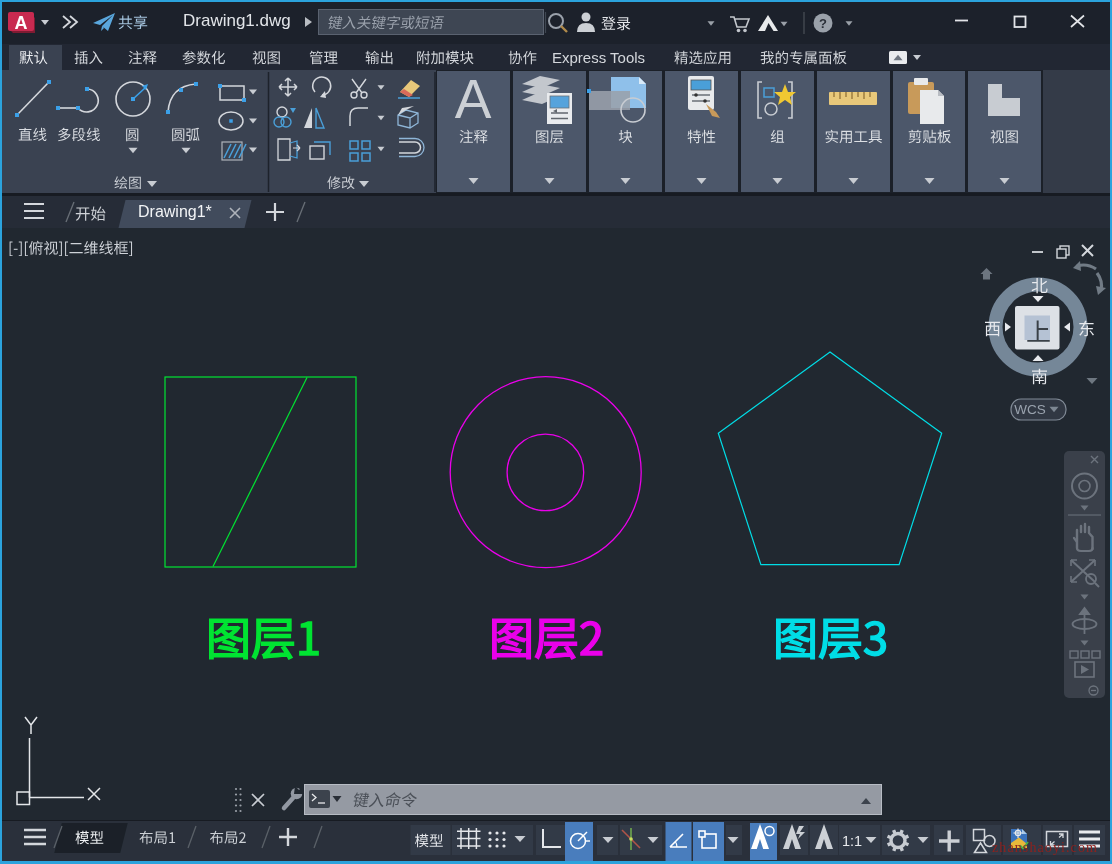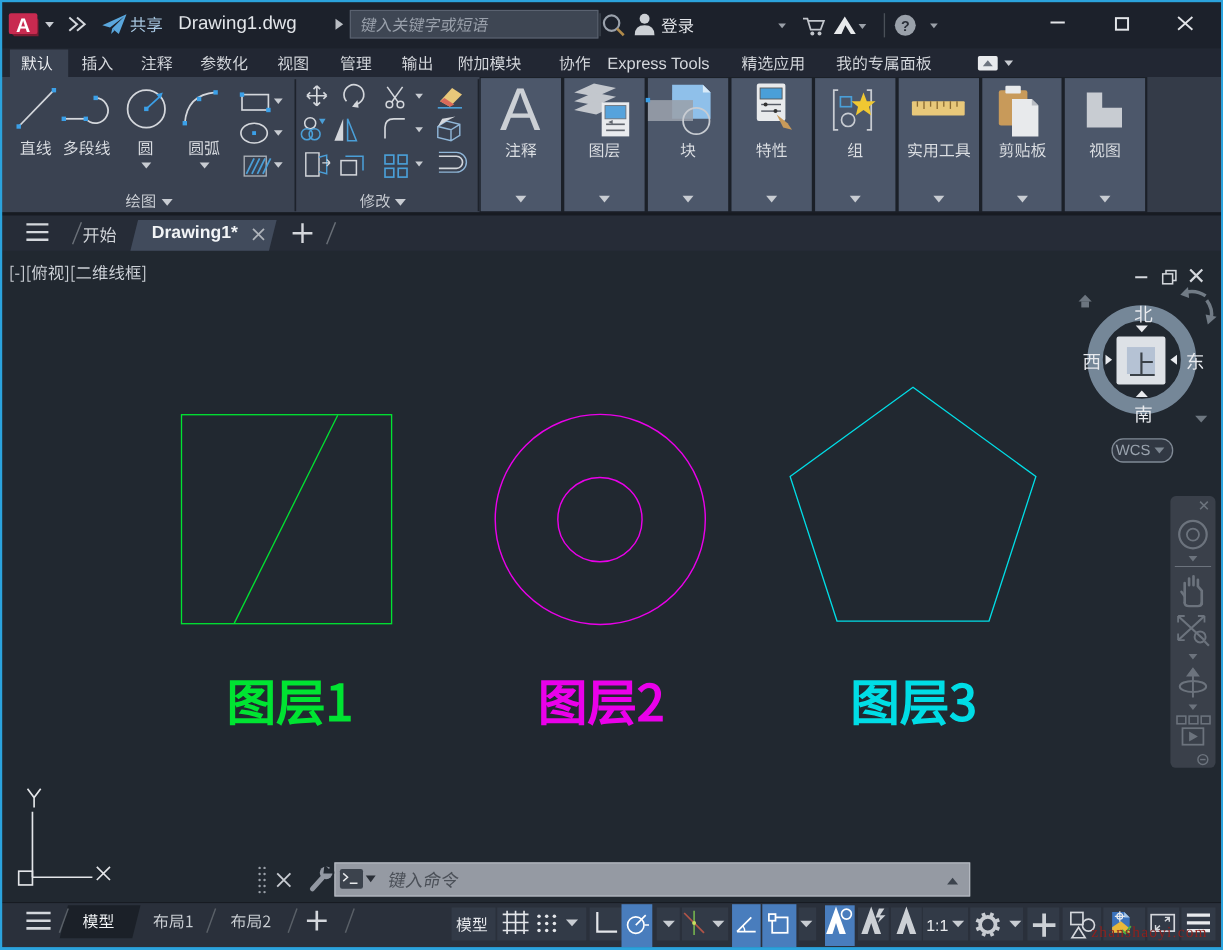--- a/index.html
+++ b/index.html
@@ -18,22 +18,22 @@
 <div class="abs" style="left:513px;top:71px;width:73px;height:121px;background:#4c576a"></div>
 <div class="abs" style="left:589px;top:71px;width:73px;height:121px;background:#4c576a"></div>
 <div class="abs" style="left:665px;top:71px;width:73px;height:121px;background:#4c576a"></div>
 <div class="abs" style="left:741px;top:71px;width:73px;height:121px;background:#4c576a"></div>
 <div class="abs" style="left:817px;top:71px;width:73px;height:121px;background:#4c576a"></div>
 <div class="abs" style="left:893px;top:71px;width:72px;height:121px;background:#4c576a"></div>
 <div class="abs" style="left:968px;top:71px;width:73px;height:121px;background:#4c576a"></div>
 <div class="abs" style="left:0;top:193px;width:1112px;height:3px;background:#171b22"></div>
 <div class="abs" style="left:0;top:196px;width:1112px;height:32px;background:#262c37"></div>
 <div class="abs" style="left:122px;top:200px;width:126px;height:28px;background:#414b5c;transform:skewX(-14deg)"></div>
-<div class="abs" style="left:138px;top:203px;font-size:16px;font-weight:bold;color:#f2f4f6">Drawing1*</div>
-<div class="abs" style="left:162px;top:10.5px;font-size:17px;color:#e2e5e9">Drawing1.dwg</div>
+<div class="abs" style="left:138px;top:203px;font-size:16px;font-weight:normal;color:#f2f4f6">Drawing1*</div>
+<div class="abs" style="left:183px;top:10.5px;font-size:17px;color:#e2e5e9">Drawing1.dwg</div>
 <div class="abs" style="left:0;top:820px;width:1112px;height:42px;background:#2a303b;border-top:1px solid #171b22"></div>
 <div class="abs" style="left:58px;top:823px;width:66px;height:30px;background:#1b2028;transform:skewX(-14deg)"></div>
 <div class="abs" style="left:304px;top:784px;width:578px;height:31px;background:#959aa3;border:1px solid #b7bcc4"></div>
 <svg class="abs" style="left:0;top:0" width="1112" height="864">
       <defs>
         <path id="g00" d="M587 -150C682 -80 804 20 864 80L935 34C870 -27 745 -122 653 -189ZM329 -187C273 -112 160 -25 62 28C79 41 106 65 121 81C222 23 335 -70 407 -157ZM89 -628V-556H280V-318H48V-245H956V-318H720V-556H920V-628H720V-831H643V-628H357V-831H280V-628ZM357 -318V-556H643V-318Z"></path>
         <path id="g01" d="M265 -567H737V-477H265ZM190 -623V-421H816V-623ZM783 -361 763 -360H148V-299H663C600 -275 526 -253 460 -238L459 -179H54V-113H459V1C459 15 454 19 436 20C418 21 350 22 281 19C292 38 303 62 308 82C398 82 455 82 490 73C526 63 538 45 538 3V-113H948V-179H538V-204C649 -232 765 -273 850 -321L800 -364ZM432 -833C444 -809 457 -780 467 -753H64V-688H935V-753H551C540 -783 524 -819 507 -847Z"></path>
         <path id="g02" d="M51 -346V-278H165V-83C165 -36 132 -1 115 12C128 25 148 52 156 68C170 49 194 31 350 -78C342 -90 332 -116 327 -135L229 -69V-278H340V-346H229V-482H330V-548H92C116 -581 138 -618 158 -659H334V-728H188C201 -760 213 -793 222 -826L156 -843C129 -742 82 -645 26 -580C40 -566 62 -534 70 -520L89 -544V-482H165V-346ZM578 -761V-706H697V-626H553V-568H697V-487H578V-431H697V-355H575V-296H697V-214H550V-155H697V-32H757V-155H942V-214H757V-296H920V-355H757V-431H904V-568H965V-626H904V-761H757V-837H697V-761ZM757 -568H848V-487H757ZM757 -626V-706H848V-626ZM367 -408C367 -413 374 -419 382 -425H488C480 -344 467 -273 449 -212C434 -247 420 -287 409 -334L358 -313C376 -243 398 -185 423 -138C390 -60 345 -4 289 32C302 46 318 69 327 85C383 46 428 -6 463 -76C552 39 673 66 811 66H942C946 48 955 18 965 1C932 2 839 2 815 2C689 2 572 -23 490 -139C522 -229 543 -342 552 -485L515 -490L504 -489H441C483 -566 525 -665 559 -764L517 -792L497 -782H353V-712H473C444 -626 406 -546 392 -522C376 -491 353 -464 336 -460C346 -447 361 -421 367 -408Z"></path>
         <path id="g03" d="M295 -755C361 -709 412 -653 456 -591C391 -306 266 -103 41 13C61 27 96 58 110 73C313 -45 441 -229 517 -491C627 -289 698 -58 927 70C931 46 951 6 964 -15C631 -214 661 -590 341 -819Z"></path>
         <path id="g04" d="M224 -799C265 -746 307 -675 324 -627H129V-552H461V-430C461 -412 460 -393 459 -374H68V-300H444C412 -192 317 -77 48 13C68 30 93 62 102 79C360 -11 470 -127 515 -243C599 -88 729 21 907 74C919 51 942 18 960 1C777 -44 640 -152 565 -300H935V-374H544L546 -429V-552H881V-627H683C719 -681 759 -749 792 -809L711 -836C686 -774 640 -687 600 -627H326L392 -663C373 -710 330 -780 287 -831Z"></path>

